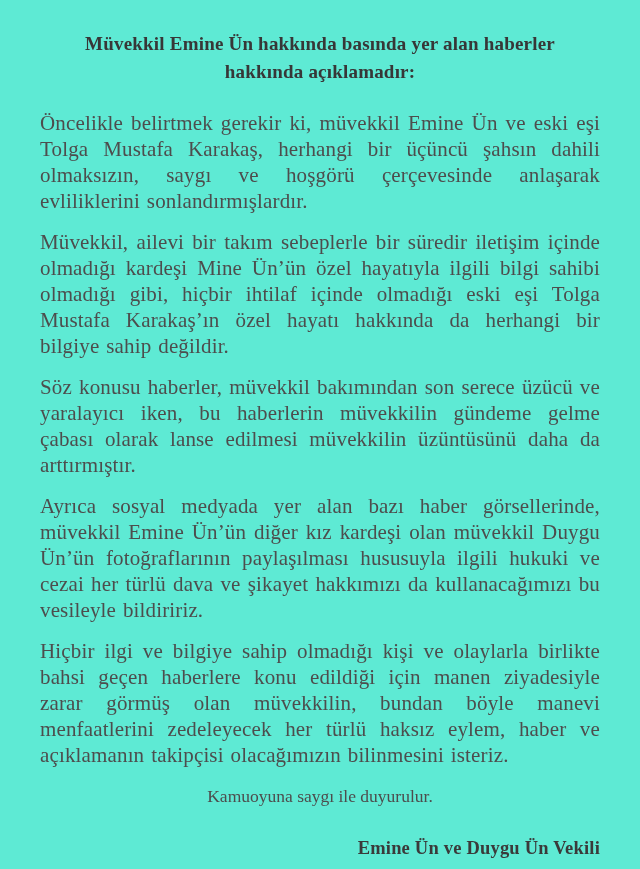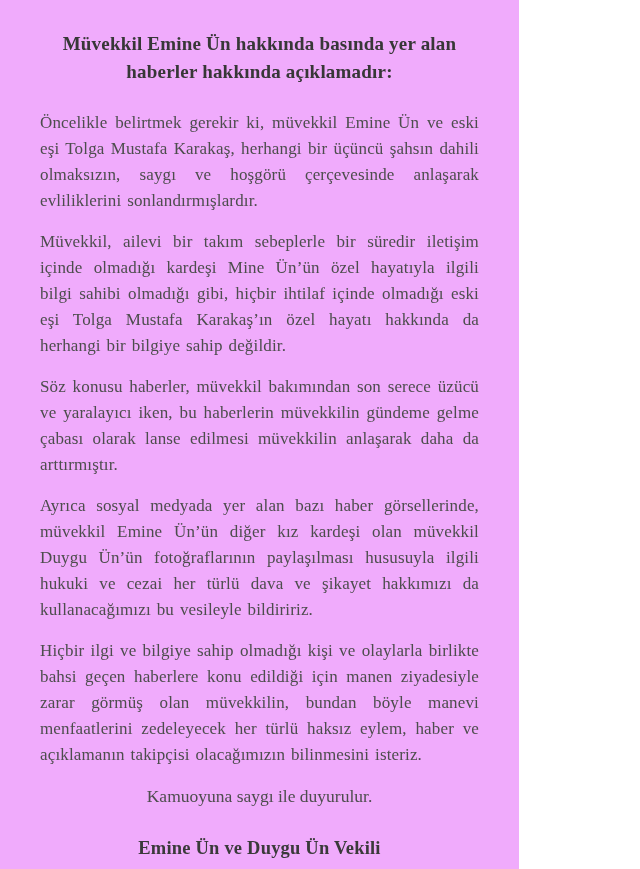--- a/index.html
+++ b/index.html
@@ -9,76 +9,76 @@
   }
   body {
     width: 640px;
     height: 869px;
     overflow: hidden;
     font-family: "Liberation Serif", "DejaVu Serif", serif;
     color: #4a4a4a;
   }
   .page {
     box-sizing: border-box;
-    width: 519px;
+    width: 640px;
     height: 869px;
     padding: 26px 40px 20px 40px;
-    background: #f0abfc;
+    background: #5eead4;
   }
   .doc-title {
     max-width: 520px;
     margin: 4px auto 24px auto;
     text-align: center;
     font-weight: bold;
     font-size: 19px;
     line-height: 28px;
     color: #373737;
     letter-spacing: 0.2px;
   }
   .doc-paragraph {
     margin: 0 0 15px 0;
     text-align: justify;
-    font-size: 17px;
+    font-size: 21px;
     line-height: 26px;
     letter-spacing: 0.15px;
     word-spacing: 1.5px;
     color: #4d4d4d;
   }
   .doc-paragraph:last-of-type {
     text-align: left;
   }
   .closing-line {
     margin: 6px 0 22px 0;
     text-align: center;
     font-size: 17.5px;
     line-height: 26px;
     color: #4d4d4d;
   }
   .signature-block {
     margin-top: 26px;
-    text-align: center;
+    text-align: right;
     font-weight: bold;
     font-size: 18.5px;
     line-height: 27px;
     color: #3a3a3a;
     letter-spacing: 0.2px;
   }
 </style>
 </head>
 <body>
 
 <div class="page">
 
   <h1 class="doc-title">Müvekkil Emine Ün hakkında basında yer alan haberler hakkında açıklamadır:</h1>
 
   <p class="doc-paragraph">Öncelikle belirtmek gerekir ki, müvekkil Emine Ün ve eski eşi Tolga Mustafa Karakaş, herhangi bir üçüncü şahsın dahili olmaksızın, saygı ve hoşgörü çerçevesinde anlaşarak evliliklerini sonlandırmışlardır.</p>
 
   <p class="doc-paragraph">Müvekkil, ailevi bir takım sebeplerle bir süredir iletişim içinde olmadığı kardeşi Mine Ün’ün özel hayatıyla ilgili bilgi sahibi olmadığı gibi, hiçbir ihtilaf içinde olmadığı eski eşi Tolga Mustafa Karakaş’ın özel hayatı hakkında da herhangi bir bilgiye sahip değildir.</p>
 
-  <p class="doc-paragraph">Söz konusu haberler, müvekkil bakımından son serece üzücü ve yaralayıcı iken, bu haberlerin müvekkilin gündeme gelme çabası olarak lanse edilmesi müvekkilin anlaşarak daha da arttırmıştır.</p>
+  <p class="doc-paragraph">Söz konusu haberler, müvekkil bakımından son serece üzücü ve yaralayıcı iken, bu haberlerin müvekkilin gündeme gelme çabası olarak lanse edilmesi müvekkilin üzüntüsünü daha da arttırmıştır.</p>
 
   <p class="doc-paragraph">Ayrıca sosyal medyada yer alan bazı haber görsellerinde, müvekkil Emine Ün’ün diğer kız kardeşi olan müvekkil Duygu Ün’ün fotoğraflarının paylaşılması hususuyla ilgili hukuki ve cezai her türlü dava ve şikayet hakkımızı da kullanacağımızı bu vesileyle bildiririz.</p>
 
   <p class="doc-paragraph">Hiçbir ilgi ve bilgiye sahip olmadığı kişi ve olaylarla birlikte bahsi geçen haberlere konu edildiği için manen ziyadesiyle zarar görmüş olan müvekkilin, bundan böyle manevi menfaatlerini zedeleyecek her türlü haksız eylem, haber ve açıklamanın takipçisi olacağımızın bilinmesini isteriz.</p>
 
   <p class="closing-line">Kamuoyuna saygı ile duyurulur.</p>
 
   <div class="signature-block">
     <div>Emine Ün ve Duygu Ün Vekili</div>
   </div>

